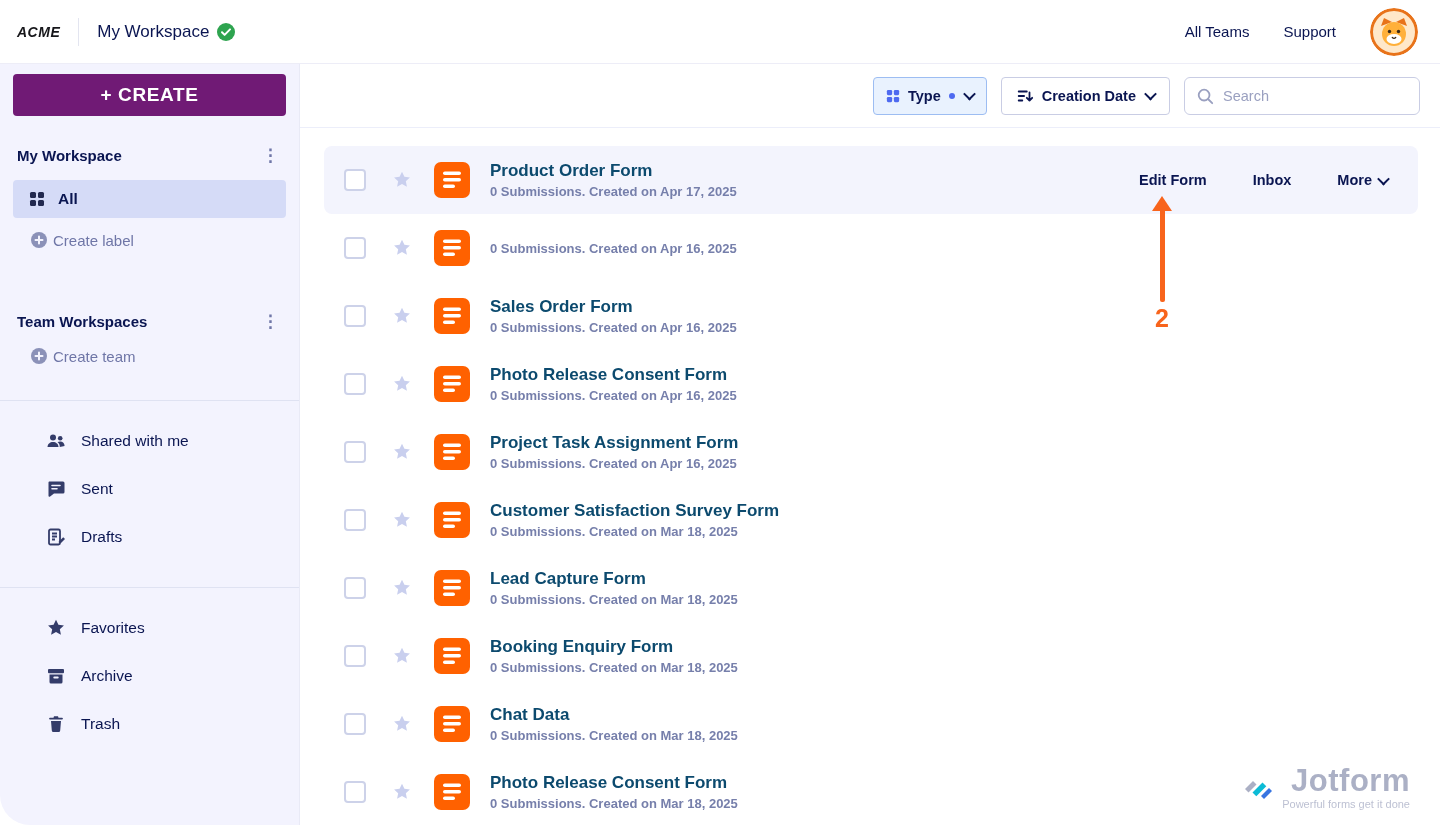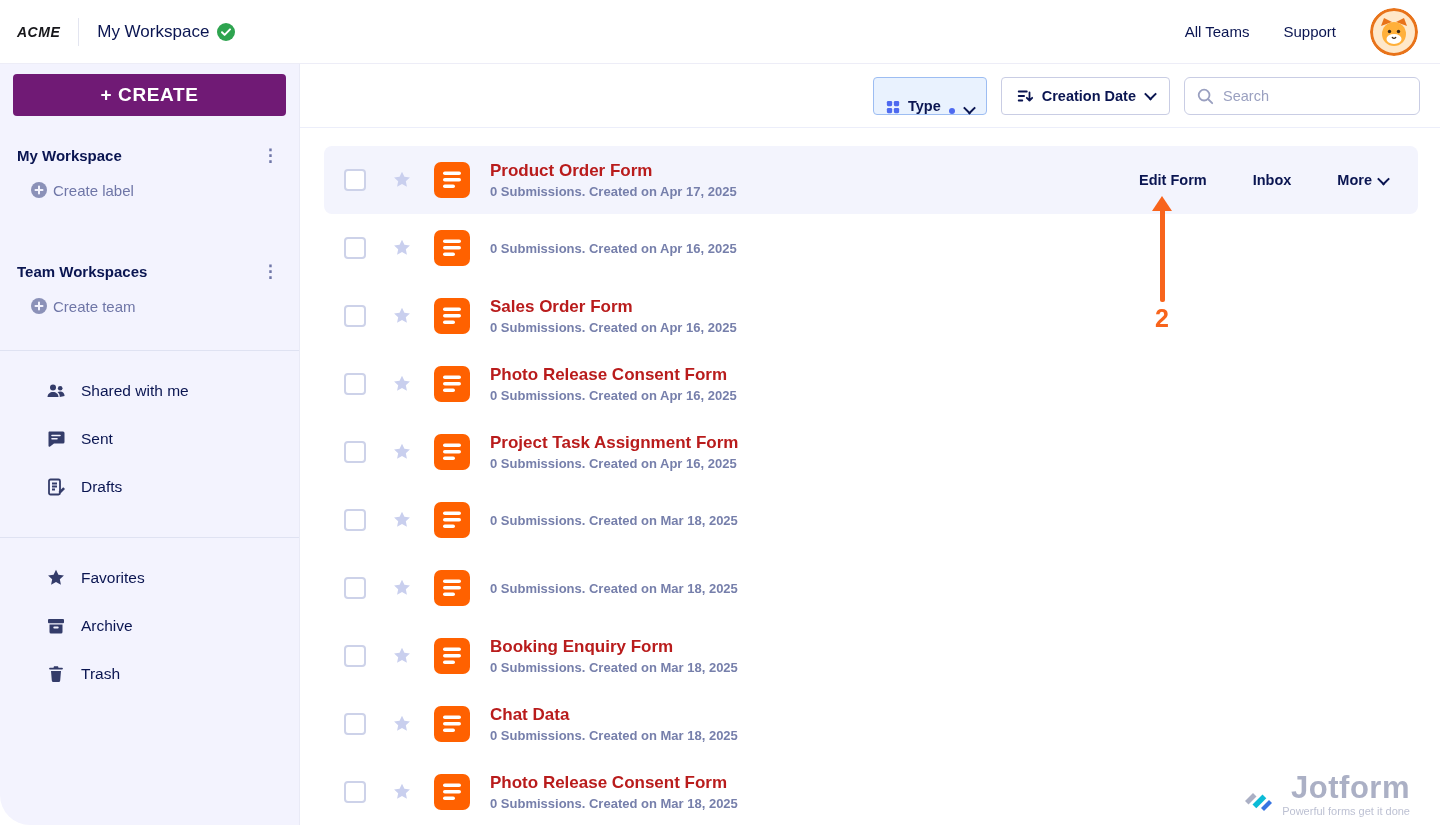--- a/index.html
+++ b/index.html
@@ -28,50 +28,50 @@
   .side-divider{height:1px;background:#dfe2f2;margin:26px 0 16px 0;}
   .nav-item{height:48px;display:flex;align-items:center;gap:15px;padding-left:46px;font-size:15.5px;font-weight:500;color:#0a1551;cursor:pointer;}
   .nav-item .ic{color:#343c6a;display:flex;align-items:center;}
   .sub-item .ic{color:#8b91b8;display:flex;align-items:center;}
   .all-item .ic{color:#22294f;display:flex;align-items:center;}
 
   
   .main{flex:1;position:relative;background:#fff;}
   .toolbar{height:64px;display:flex;align-items:center;justify-content:flex-end;gap:14px;padding:0 20px;border-bottom:1px solid #eceefa;box-sizing:border-box;}
   .filter-btn{height:38px;display:flex;align-items:center;gap:8px;padding:0 12px;border-radius:4px;font-size:14.5px;font-weight:700;color:#0a1551;cursor:pointer;box-sizing:border-box;}
-  .type-btn{background:#e9f2fe;border:1px solid #9dbdf2;align-items:flex-end;}
+  .type-btn{background:#e9f2fe;border:1px solid #9dbdf2;}
   .sort-btn{background:#fff;border:1px solid #c9cde4;padding:0 14px;}
   .blue-dot{width:6px;height:6px;border-radius:50%;background:#4e6af0;}
   .chev{width:7px;height:7px;border-right:2px solid #0a1551;border-bottom:2px solid #0a1551;transform:rotate(45deg) translate(-1px,-1px);display:inline-block;margin-left:2px;}
   .search-wrap{position:relative;width:236px;height:38px;}
   .search-wrap svg{position:absolute;left:12px;top:10px;}
   .search-input{width:100%;height:100%;box-sizing:border-box;border:1px solid #c9cde4;border-radius:6px;padding:0 10px 0 38px;font-family:inherit;font-size:14.5px;color:#0a1551;outline:none;}
   .search-input::placeholder{color:#9aa0c0;}
 
   
   .list{padding:18px 22px 0 24px;}
   .row{height:68px;display:flex;align-items:center;padding:0 20px;border-radius:8px;box-sizing:border-box;}
   .row.selected{background:#f3f4fd;}
   .checkbox{width:18px;height:18px;border:2px solid #cdd2e9;border-radius:4px;background:#fff;cursor:pointer;flex:none;}
   .star{margin-left:26px;color:#c9cfee;display:flex;cursor:pointer;flex:none;}
   .form-icon{margin-left:22px;flex:none;display:flex;}
   .row-text{margin-left:20px;display:flex;flex-direction:column;gap:3px;min-width:0;}
-  .row-title{font-size:17px;font-weight:700;color:#b91c1c;cursor:pointer;white-space:nowrap;}
+  .row-title{font-size:17px;font-weight:700;color:#0c4a6e;cursor:pointer;white-space:nowrap;}
   .row-meta{font-size:13px;font-weight:600;color:#767fab;white-space:nowrap;}
   .row-actions{margin-left:auto;display:flex;align-items:flex-end;gap:46px;padding-right:10px;}
   .action{font-size:14.5px;font-weight:700;color:#0a1551;cursor:pointer;display:flex;align-items:center;}
 
   
   .annotation{position:absolute;left:852px;top:132px;display:flex;flex-direction:column;align-items:center;z-index:6;pointer-events:none;}
   .arrow-head{width:0;height:0;border-left:10px solid transparent;border-right:10px solid transparent;border-bottom:15px solid #f8641c;}
   .arrow-stem{width:5px;height:92px;background:#f8641c;margin-top:-1px;border-radius:0 0 2px 2px;}
   .arrow-num{margin-top:2px;color:#f8641c;font-size:25px;font-weight:800;text-shadow:-2px 0 #fff,2px 0 #fff,0 -2px #fff,0 2px #fff,-1px -1px #fff,1px 1px #fff,-1px 1px #fff,1px -1px #fff;}
 
   
-  .watermark{position:absolute;right:30px;bottom:8px;display:flex;align-items:center;gap:8px;opacity:.95;}
+  .watermark{position:absolute;right:30px;bottom:15px;display:flex;align-items:flex-start;gap:8px;opacity:.95;}
   .wm-text{display:flex;flex-direction:column;align-items:flex-end;}
   .wm-name{font-size:31px;font-weight:800;color:#a7acc2;letter-spacing:.5px;line-height:1;}
   .wm-tag{font-size:11px;font-weight:500;color:#b9bdd0;margin-top:2px;}
 </style>
 </head>
 <body>
 
 <div class="app">
 
   <div class="topbar">
@@ -107,20 +107,31 @@
   <div class="body">
 
     <div class="sidebar">
       <button class="create-btn">+ CREATE</button>
 
       <div class="side-header">
         <span class="side-header-title">My Workspace</span>
         <span class="kebab">⋮</span>
       </div>
 
+      <div class="all-item">
+        <span class="ic">
+          <svg width="16" height="16" viewBox="0 0 16 16" fill="currentColor">
+              <rect x="1" y="1" width="6" height="6" rx="1.5"></rect>
+              <rect x="9" y="1" width="6" height="6" rx="1.5"></rect>
+              <rect x="1" y="9" width="6" height="6" rx="1.5"></rect>
+              <rect x="9" y="9" width="6" height="6" rx="1.5"></rect>
+            </svg>
+        </span>
+        <span>All</span>
+      </div>
 
       <div class="sub-item">
         <span class="ic">
           <svg width="18" height="18" viewBox="0 0 18 18">
               <circle cx="9" cy="9" r="8" fill="currentColor"></circle>
               <path d="M9 5.5v7M5.5 9h7" stroke="#f3f3fe" stroke-width="2" stroke-linecap="round"></path>
             </svg>
         </span>
         <span>Create label</span>
       </div>
@@ -369,40 +380,42 @@
             </span>
           <span class="form-icon">
               <svg width="36" height="36" viewBox="0 0 36 36">
                 <rect width="36" height="36" rx="7" fill="#ff6100"></rect>
                 <rect x="9" y="9.5" width="18" height="3.6" rx="1.8" fill="#fff"></rect>
                 <rect x="9" y="16" width="18" height="3.6" rx="1.8" fill="#fff"></rect>
                 <rect x="9" y="22.5" width="12" height="3.6" rx="1.8" fill="#fff"></rect>
               </svg>
             </span>
           <div class="row-text">
+            <div class="row-title">Customer Satisfaction Survey Form</div>
             <div class="row-meta">0 Submissions. Created on Mar 18, 2025</div>
           </div>
         </div>
 
         <div class="row">
           <span class="checkbox"></span>
           <span class="star">
               <svg width="20" height="20" viewBox="0 0 24 24" fill="currentColor">
                 <path d="M12 2l2.9 6.2 6.6.8-4.9 4.6 1.3 6.5L12 16.9 6.1 20.1l1.3-6.5L2.5 9l6.6-.8z"></path>
               </svg>
             </span>
           <span class="form-icon">
               <svg width="36" height="36" viewBox="0 0 36 36">
                 <rect width="36" height="36" rx="7" fill="#ff6100"></rect>
                 <rect x="9" y="9.5" width="18" height="3.6" rx="1.8" fill="#fff"></rect>
                 <rect x="9" y="16" width="18" height="3.6" rx="1.8" fill="#fff"></rect>
                 <rect x="9" y="22.5" width="12" height="3.6" rx="1.8" fill="#fff"></rect>
               </svg>
             </span>
           <div class="row-text">
+            <div class="row-title">Lead Capture Form</div>
             <div class="row-meta">0 Submissions. Created on Mar 18, 2025</div>
           </div>
         </div>
 
         <div class="row">
           <span class="checkbox"></span>
           <span class="star">
               <svg width="20" height="20" viewBox="0 0 24 24" fill="currentColor">
                 <path d="M12 2l2.9 6.2 6.6.8-4.9 4.6 1.3 6.5L12 16.9 6.1 20.1l1.3-6.5L2.5 9l6.6-.8z"></path>
               </svg>

